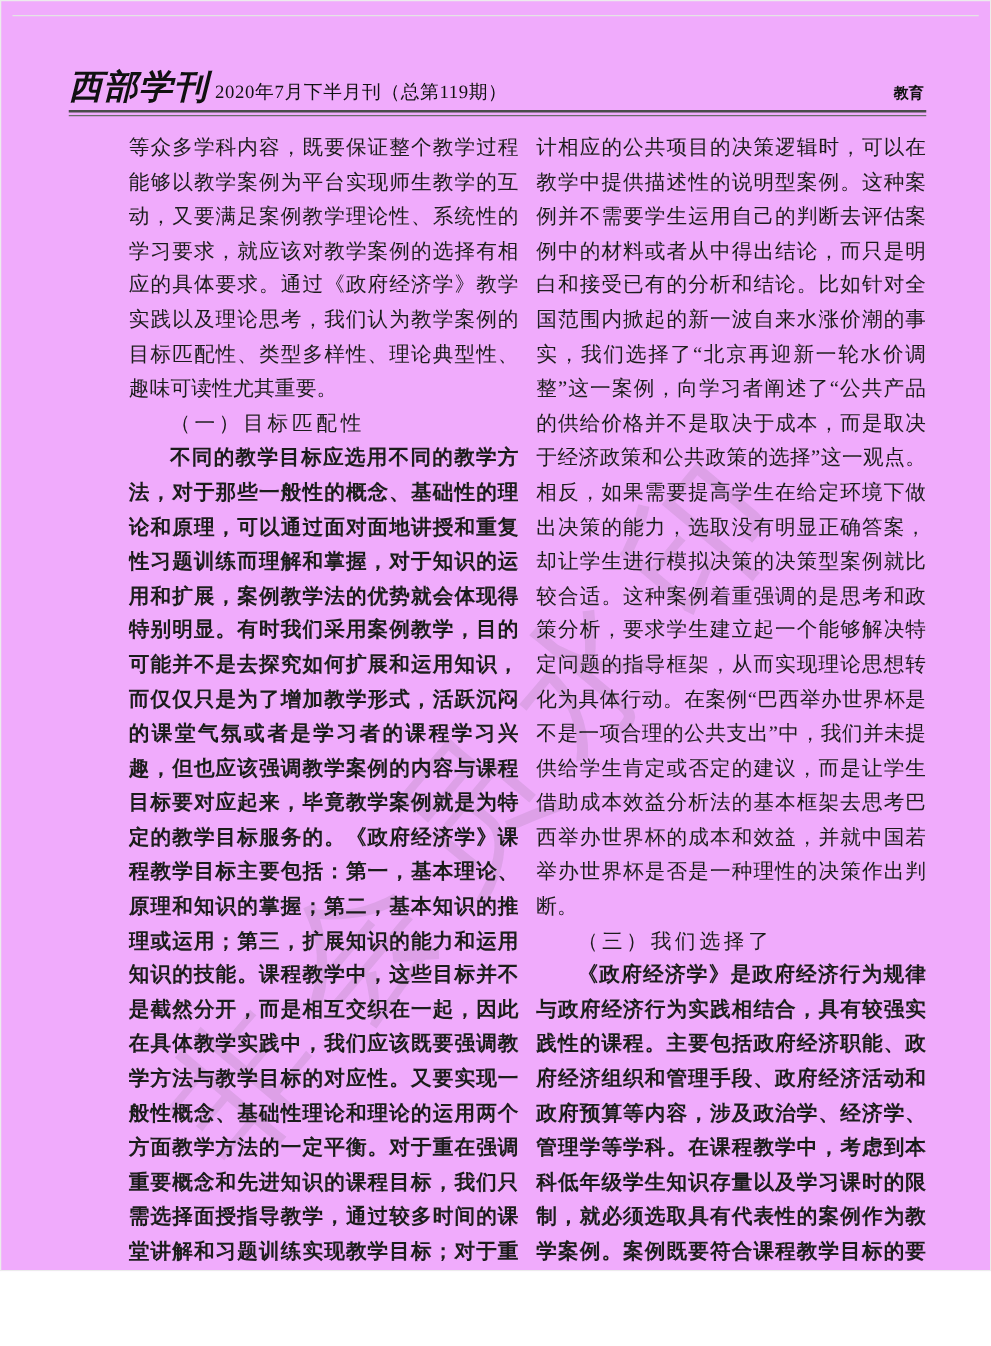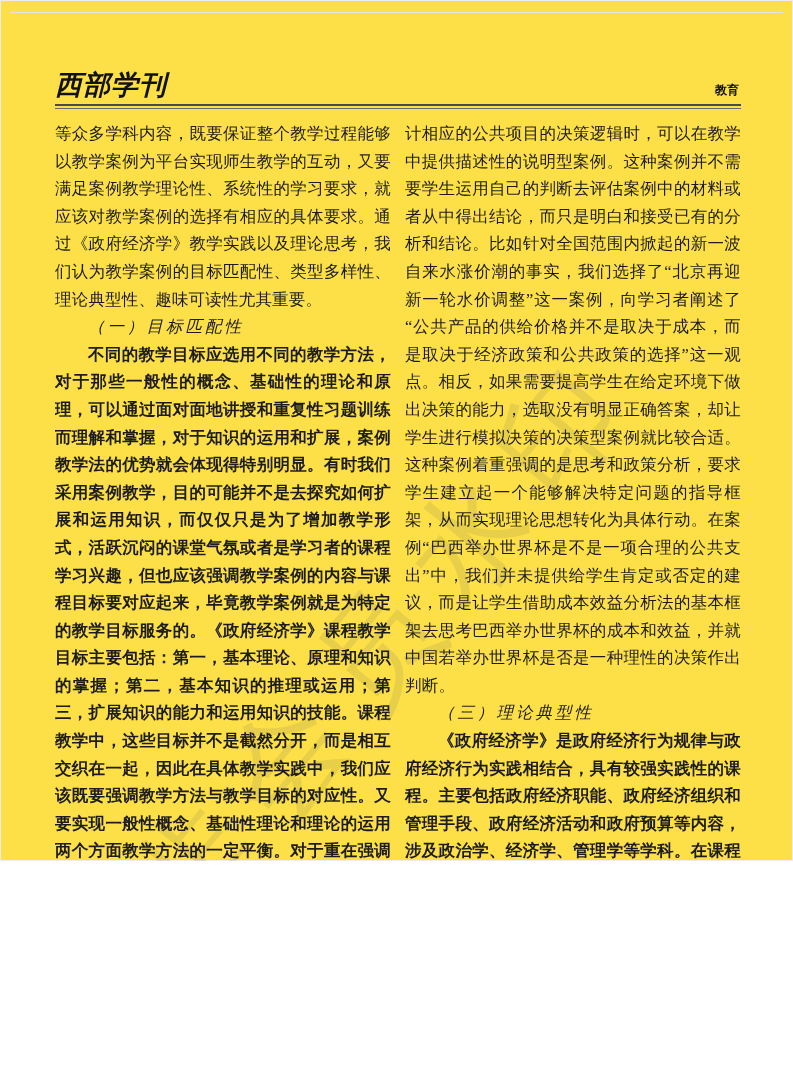--- a/index.html
+++ b/index.html
@@ -1,21 +1,21 @@
 <!DOCTYPE html>
 <html lang="zh"><head>
 <meta charset="utf-8">
 <style>
   html,body{margin:0;padding:0;background:#ffffff;}
   .page{
     position:relative;
-    width:793px;height:861px;
+    width:793px;height:1017px;
     box-sizing:border-box;
-    padding:72px 52px 0 55px;
-    background:#fde047;
+    padding:56px 52px 0 55px;
+    background:#f0abfc;
     overflow:hidden;
     font-family:"Liberation Serif","DejaVu Serif",serif;
     color:#1c1c1c;
     box-shadow:inset 0 0 0 1px #ececec;
   }
   .scan-edge{
     position:absolute;top:12px;left:10px;right:10px;height:0;
     border-top:1px solid #e4e4e4;
   }
   .header{
@@ -33,33 +33,33 @@
     height:2px;
     border-top:2px solid #4a4a4a;
     border-bottom:1px solid #6b6b6b;
     margin-bottom:11px;
   }
   .columns{
     position:relative;z-index:1;
     display:flex;gap:14px;
     height:941px;overflow:hidden;
     text-align:justify;
+    margin-left:48px;
   }
   .col{flex:1;min-width:0;}
   .col p{
     margin:0;
     font-size:16.5px;
     line-height:27.6px;
     letter-spacing:0.2px;
   }
   .col p.para{text-indent:2em;font-weight:bold;}
   .col p.cont{text-indent:0;}
   .col p.heading{
     text-indent:2em;
-    font-style:italic;
     letter-spacing:3px;
     font-weight:500;
   }
   .footer{
     position:relative;z-index:2;
     text-align:right;
     padding:5px 6px 0 0;
   }
   .pageno{font-size:18px;font-weight:bold;letter-spacing:2px;color:#111;margin-left:16px;}
   .watermark{
@@ -77,37 +77,38 @@
 </style>
 </head>
 <body>
 
 <div class="page">
   <div class="scan-edge"></div>
 
   <div class="header">
     <div class="header-left">
       <span class="logo">西部学刊</span>
+      <span class="issue">2020年7月下半月刊（总第119期）</span>
     </div>
     <span class="section">教育</span>
   </div>
   <div class="rule"></div>
 
   <div class="watermark">非会员水印</div>
 
   <div class="columns">
     <div class="col">
         <p class="cont">等众多学科内容，既要保证整个教学过程能够以教学案例为平台实现师生教学的互动，又要满足案例教学理论性、系统性的学习要求，就应该对教学案例的选择有相应的具体要求。通过《政府经济学》教学实践以及理论思考，我们认为教学案例的目标匹配性、类型多样性、理论典型性、趣味可读性尤其重要。</p>
         <p class="heading">（一）目标匹配性</p>
         <p class="para">不同的教学目标应选用不同的教学方法，对于那些一般性的概念、基础性的理论和原理，可以通过面对面地讲授和重复性习题训练而理解和掌握，对于知识的运用和扩展，案例教学法的优势就会体现得特别明显。有时我们采用案例教学，目的可能并不是去探究如何扩展和运用知识，而仅仅只是为了增加教学形式，活跃沉闷的课堂气氛或者是学习者的课程学习兴趣，但也应该强调教学案例的内容与课程目标要对应起来，毕竟教学案例就是为特定的教学目标服务的。《政府经济学》课程教学目标主要包括：第一，基本理论、原理和知识的掌握；第二，基本知识的推理或运用；第三，扩展知识的能力和运用知识的技能。课程教学中，这些目标并不是截然分开，而是相互交织在一起，因此在具体教学实践中，我们应该既要强调教学方法与教学目标的对应性。又要实现一般性概念、基础性理论和理论的运用两个方面教学方法的一定平衡。对于重在强调重要概念和先进知识的课程目标，我们只需选择面授指导教学，通过较多时间的课堂讲解和习题训练实现教学目标；对于重在强调对问题的认知以及理论在不熟悉问题上的运用的课程目标，我们更倾向于选择合适的教学案例，采用实践型案例教学方法。</p>
         <p class="para">从更好地实现教学目标角度看，教学案例的类型多样性非常关键。教学案例不同类型的设计，既可以体现出不同的教学目标，又可以高效地将学习者有限的精力集中于与课程教学目标相关的重要思想、论题和问题之上，提高案例教学的质量。在《政府经济学》教学中，为提高学生对特定的理论性、分析性或者过程性概念的理解以及熟练运用这些概念的能力，我们选取了概念运用型案例。此类案例将一段叙述或故事与练习题或一些问题结合起来，通过将学生置于某种情景之中的方式来引入一个概念。这个概念可以在案例中明确地提出，也可以在学生的作业中提出来。比如讲到“市场失灵”概念时，我们从经济史出发来设计此案例，从西方经济学强调市场完美到西方世界大危机引入市场失灵这一现实，学习者自然就接受了这个概念。为阐述清楚在实现一个公共政策目标中，运用政府经济理论、选择和设</p>
       </div>
     <div class="col">
         <p class="cont">计相应的公共项目的决策逻辑时，可以在教学中提供描述性的说明型案例。这种案例并不需要学生运用自己的判断去评估案例中的材料或者从中得出结论，而只是明白和接受已有的分析和结论。比如针对全国范围内掀起的新一波自来水涨价潮的事实，我们选择了“北京再迎新一轮水价调整”这一案例，向学习者阐述了“公共产品的供给价格并不是取决于成本，而是取决于经济政策和公共政策的选择”这一观点。相反，如果需要提高学生在给定环境下做出决策的能力，选取没有明显正确答案，却让学生进行模拟决策的决策型案例就比较合适。这种案例着重强调的是思考和政策分析，要求学生建立起一个能够解决特定问题的指导框架，从而实现理论思想转化为具体行动。在案例“巴西举办世界杯是不是一项合理的公共支出”中，我们并未提供给学生肯定或否定的建议，而是让学生借助成本效益分析法的基本框架去思考巴西举办世界杯的成本和效益，并就中国若举办世界杯是否是一种理性的决策作出判断。</p>
-        <p class="heading">（三）理论典型性</p>
+        <p class="heading">（三）我们选择了</p>
         <p class="para">《政府经济学》是政府经济行为规律与政府经济行为实践相结合，具有较强实践性的课程。主要包括政府经济职能、政府经济组织和管理手段、政府经济活动和政府预算等内容，涉及政治学、经济学、管理学等学科。在课程教学中，考虑到本科低年级学生知识存量以及学习课时的限制，就必须选取具有代表性的案例作为教学案例。案例既要符合课程教学目标的要求，又能触发学生对政府经济理论知识的兴趣。比如，在市场失灵与政府经济职能章节，如何来认识政府经济行为缺位、越位还是失位时，我们依据2007年兰州市物价局、工商局等五部门出台文件利用价格手段干预兰州牛肉面的市场经营，限定牛肉面的最高限价这一事件编写了“兰州拉面政府限价”教学案例。由于此案例一方面内容贴近生活，争论焦点与每个人都息息相关，另一方面案例所涉及的基本理论与教学内容完全一致，因此由本案例来讨论政府对价格管理的越位、错位和不到位问题，引起了学生较大的参与热情，取得了较好的教学效果。</p>
       </div>
   </div>
 
   <div class="footer">
     <span class="pageno">— 051 —</span>
   </div>
 </div>
 
 </body></html>

